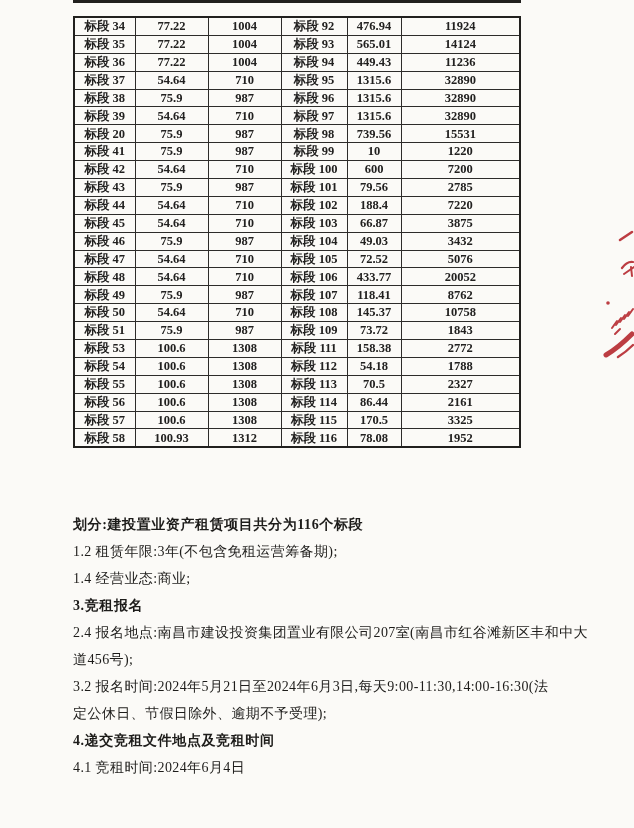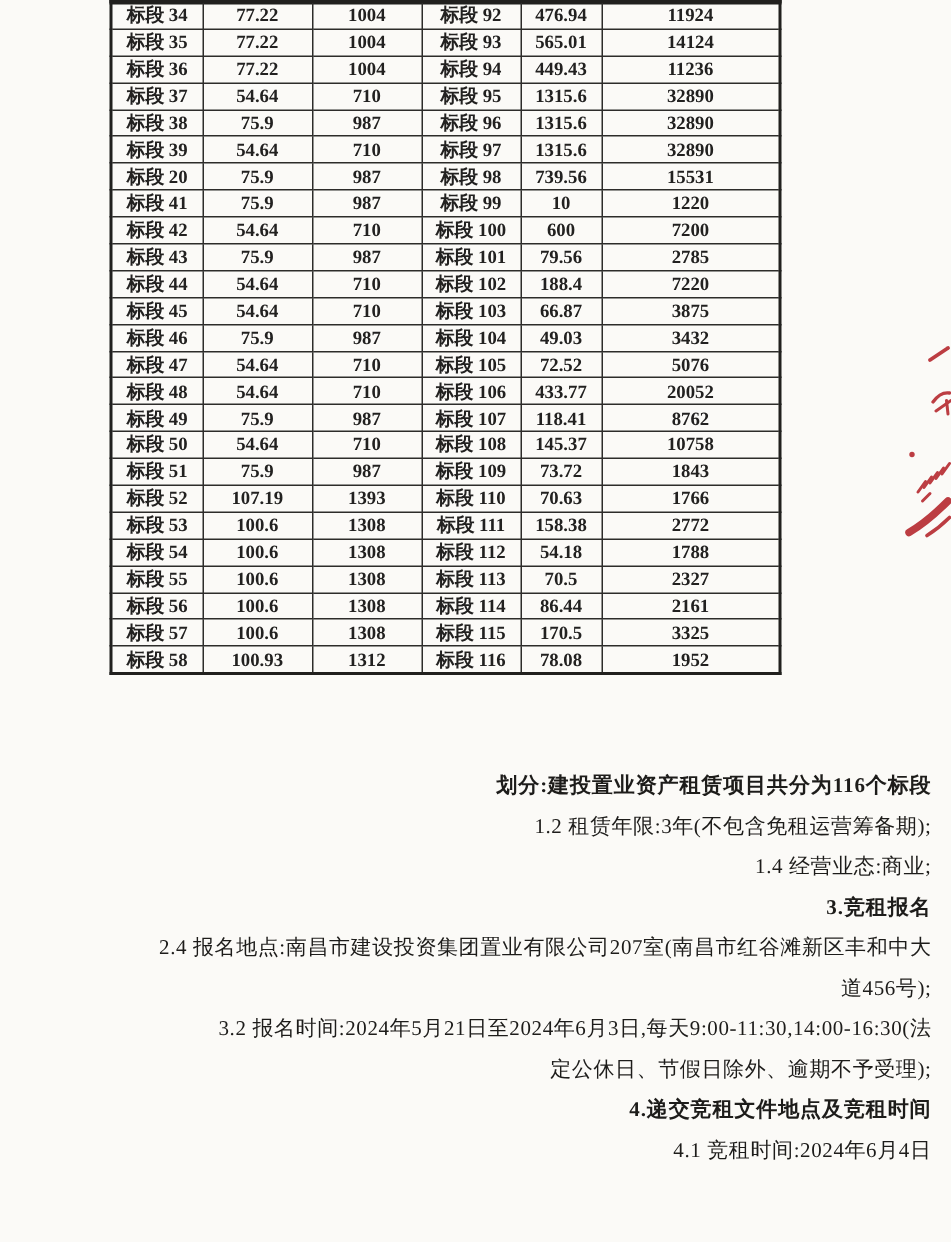--- a/index.html
+++ b/index.html
@@ -10,40 +10,40 @@
     overflow:hidden;
     color:#1d1c1a;
     font-family:"Liberation Serif","DejaVu Serif",serif;
   }
   
   .top-line{
     position:absolute;left:73px;top:0;width:448px;height:3px;
     background:#21201e;
   }
   table.seg-table{
-    position:absolute;left:73px;top:0;
+    position:absolute;left:73px;top:16px;
     width:446px;
     border-collapse:collapse;table-layout:fixed;
     border:2px solid #21201e;
   }
   table.seg-table td{
     border:1.2px solid #2d2c2a;
     height:16.9px;
     padding:0;
     text-align:center;
     vertical-align:middle;
     font-size:12.5px;
     font-weight:bold;
     line-height:1;
     white-space:nowrap;
     overflow:hidden;
     color:#222120;
   }
   .text-block{
-    position:absolute;left:73px;top:511px;width:548px;text-align:right;
+    position:absolute;left:73px;top:511px;width:548px;
   }
   .text-block p.line{
     margin:0;
     font-size:14px;
     line-height:27px;
     font-weight:400;
     letter-spacing:0.4px;
     white-space:nowrap;
     color:#1d1c1a;
   }
@@ -209,28 +209,20 @@
         <td>145.37</td>
         <td>10758</td>
       </tr>
         <tr>
         <td>标段 51</td>
         <td>75.9</td>
         <td>987</td>
         <td>标段 109</td>
         <td>73.72</td>
         <td>1843</td>
-      </tr>
-        <tr>
-        <td>标段 52</td>
-        <td>107.19</td>
-        <td>1393</td>
-        <td>标段 110</td>
-        <td>70.63</td>
-        <td>1766</td>
       </tr>
         <tr>
         <td>标段 53</td>
         <td>100.6</td>
         <td>1308</td>
         <td>标段 111</td>
         <td>158.38</td>
         <td>2772</td>
       </tr>
         <tr>

